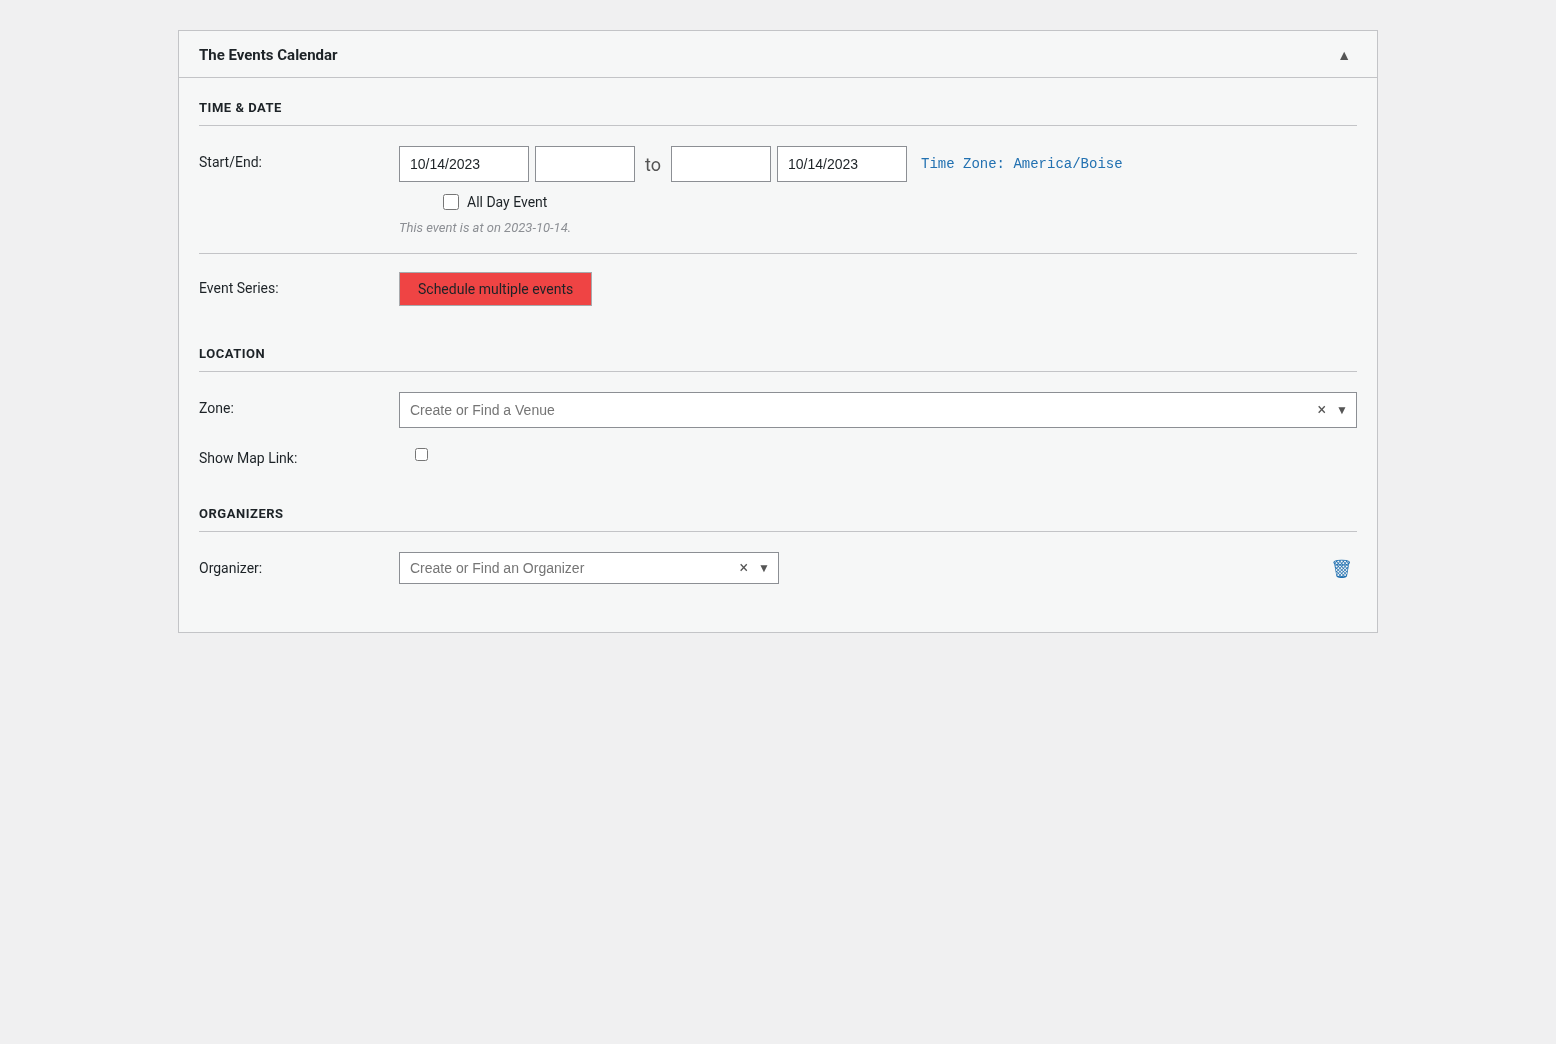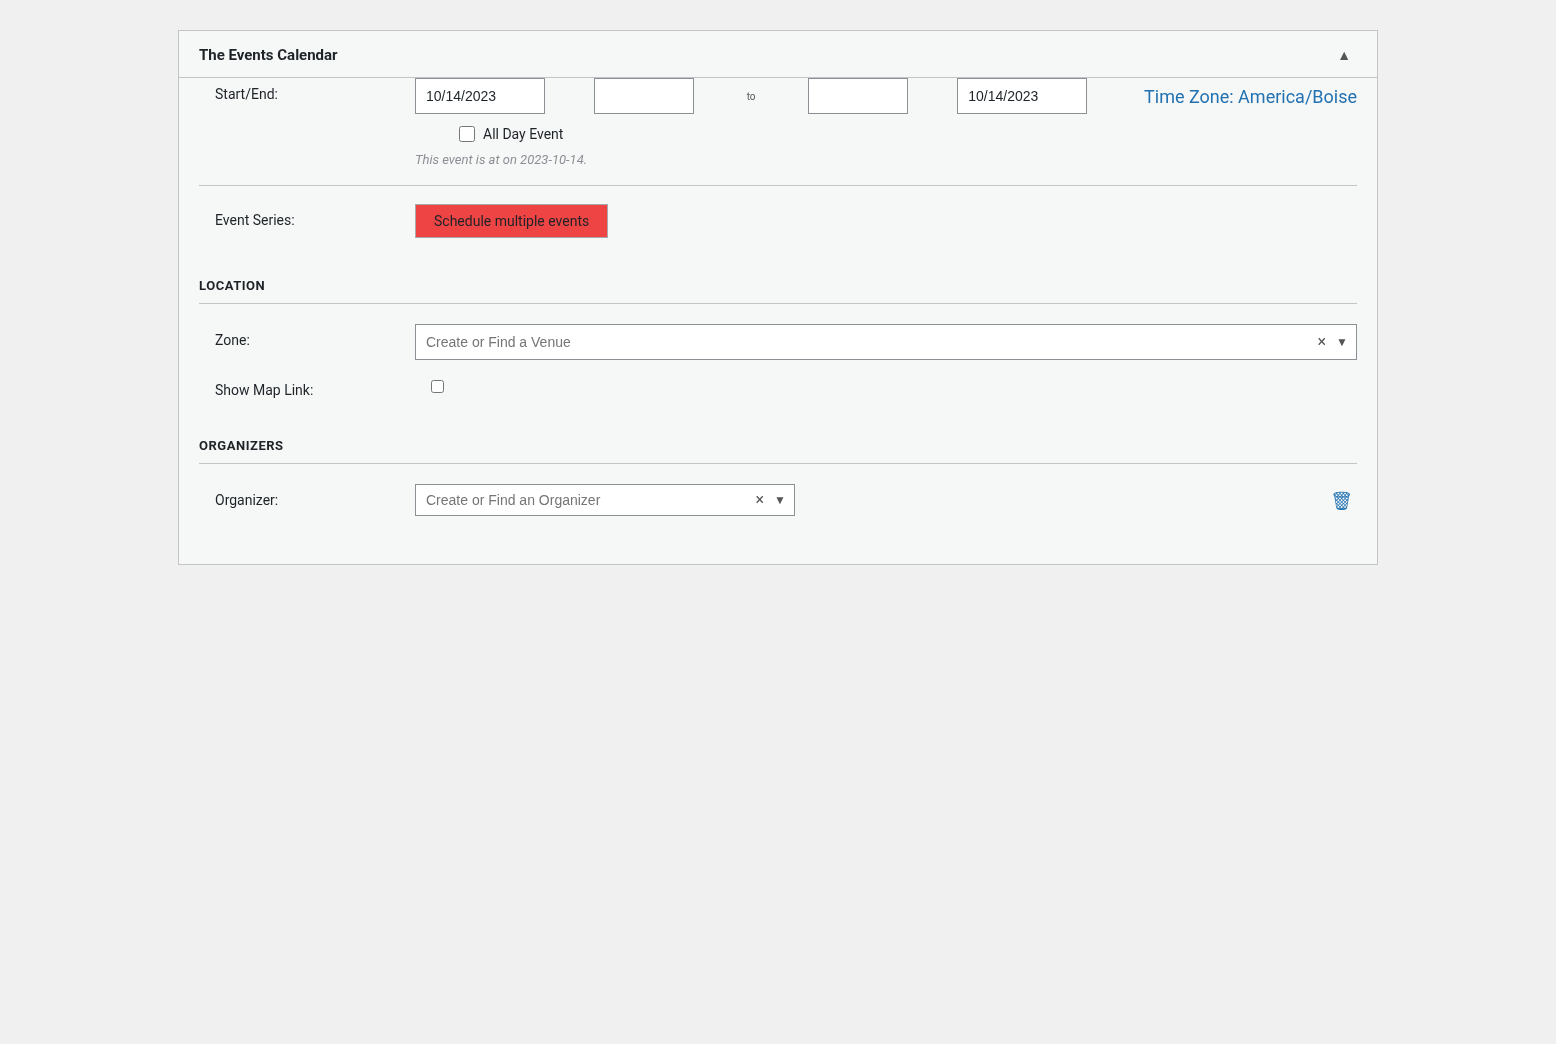--- a/index.html
+++ b/index.html
@@ -51,60 +51,59 @@
       letter-spacing: 0.04em;
       color: #1d2327;
       padding: 22px 0 10px 0;
       border-bottom: 1px solid #c3c4c7;
       margin-bottom: 20px;
     }
     .form-row {
       display: flex;
       align-items: flex-start;
       margin-bottom: 18px;
-      margin-left: 16px;
     }
     .form-label {
       width: 200px;
       min-width: 200px;
       padding-top: 8px;
       font-size: 14px;
       color: #1d2327;
     }
     .form-control-wrap {
       flex: 1;
     }
     .date-time-row {
       display: flex;
       align-items: center;
       gap: 6px;
       flex-wrap: wrap;
-      justify-content: space-between;
     }
     .date-input, .time-input {
       height: 36px;
       border: 1px solid #8c8f94;
       background: #fff;
       padding: 4px 10px;
       font-size: 14px;
       color: #1d2327;
       outline: none;
     }
     .date-input { width: 130px; }
     .time-input { width: 100px; }
     .to-label {
-      font-size: 10px;
+      font-size: 18px;
       color: #555;
       padding: 0 4px;
     }
     .timezone-link {
       color: #2271b1;
       text-decoration: none;
-      font-size: 18px;
+      font-size: 14px;
       margin-left: 8px;
+      font-family: Liberation Mono, monospace;
     }
     .checkbox-row {
       display: flex;
       align-items: center;
       gap: 8px;
       margin-top: 12px;
       padding-left: 44px;
     }
     .checkbox-row input[type="checkbox"] {
       width: 16px;
@@ -210,20 +209,21 @@
 <body>
 
 <div class="panel">
   <div class="panel-header">
     <span class="panel-title">The Events Calendar</span>
     <button class="panel-toggle">▲</button>
   </div>
 
   <div class="panel-body">
 
+    <div class="section-heading">TIME &amp; DATE</div>
 
     <div class="form-row">
       <div class="form-label">Start/End:</div>
       <div class="form-control-wrap">
         <div class="date-time-row">
           <input class="date-input" type="text" value="10/14/2023" style="">
           <input class="time-input" type="text" value="" style="">
           <span class="to-label">to</span>
           <input class="time-input" type="text" value="" style="">
           <input class="date-input" type="text" value="10/14/2023" style="">

